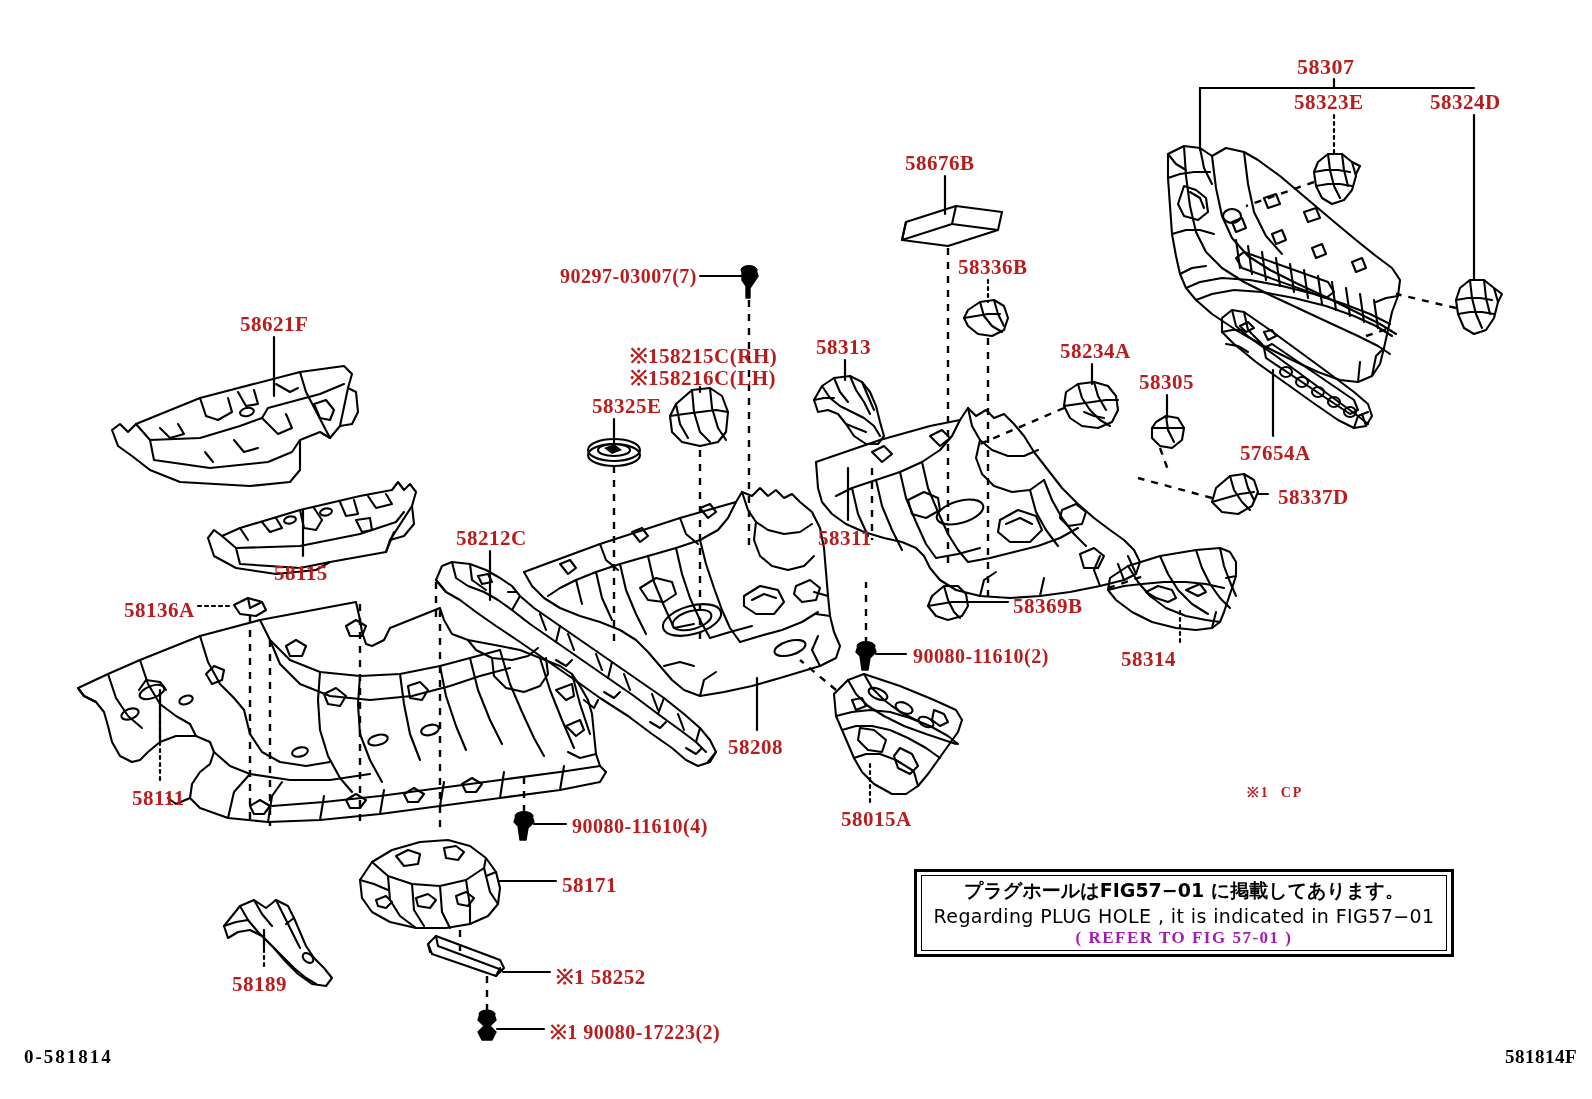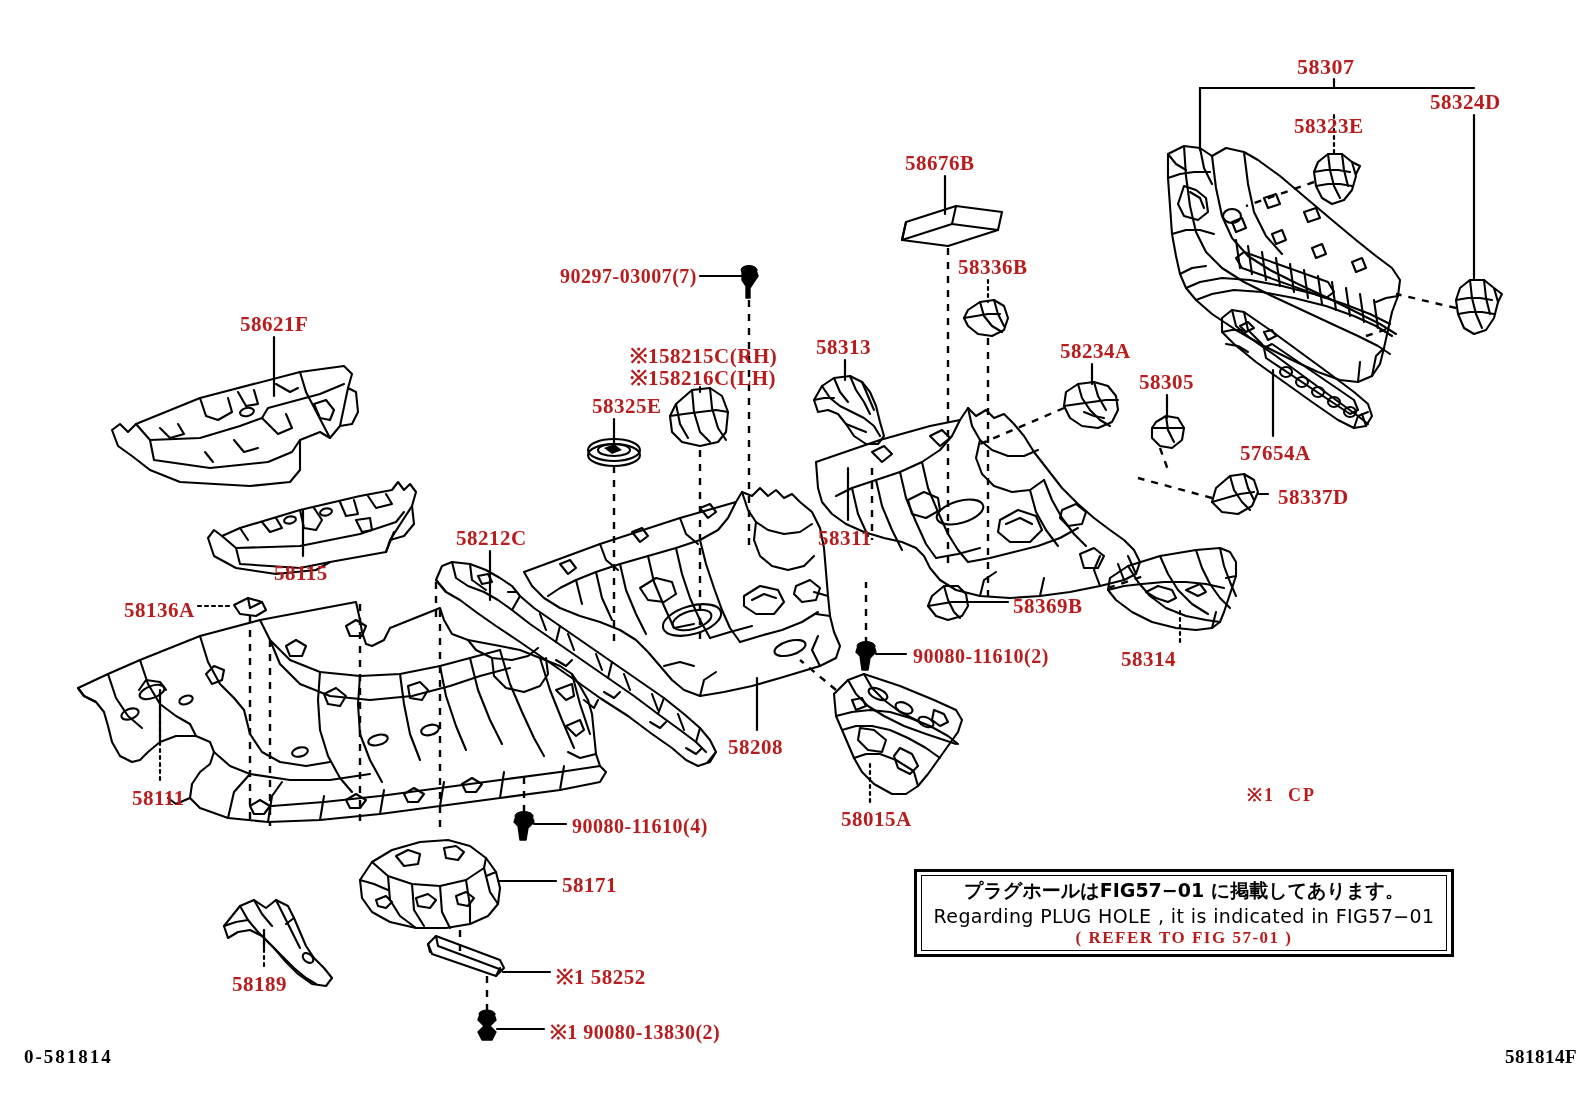--- a/index.html
+++ b/index.html
@@ -14,38 +14,38 @@
     font-family:"Liberation Serif",serif;
     font-weight:bold;
     color:#b91c1c;
     white-space:pre;
     letter-spacing:0.5px;
     line-height:1.05;
   }
   .lbl.s22{font-size:22px;}
   .lbl.s21{font-size:21px;}
   .lbl.s20{font-size:20px;}
-  .lbl.s18{font-size:18px;}
+  .lbl.s18{font-size:14px;}
   .corner{
     position:absolute;font-family:"Liberation Serif",serif;
     font-weight:bold;font-size:19px;color:#000;letter-spacing:1px;
   }
   #notebox{
     position:absolute;left:914px;top:869px;width:540px;height:88px;
     border:3px solid #000;background:#fff;
     box-sizing:border-box;
   }
   #notebox .inner{
     position:absolute;left:4px;top:3px;right:4px;bottom:3px;
     border:1px solid #000;box-sizing:border-box;
     display:flex;flex-direction:column;align-items:center;justify-content:center;
   }
   .nl1{font-family:"DejaVu Sans",sans-serif;font-size:19px;font-weight:bold;color:#000;letter-spacing:0px;}
   .nl2{font-family:"DejaVu Sans",sans-serif;font-size:19px;color:#000;letter-spacing:0.4px;margin-top:1px;}
-  .nl3{font-family:"Liberation Serif",serif;font-size:17px;font-weight:bold;color:#b91c1c;letter-spacing:1.5px;margin-top:1px;}
+  .nl3{font-family:"Liberation Serif",serif;font-size:17px;font-weight:bold;color:#a21caf;letter-spacing:1.5px;margin-top:1px;}
 </style>
 </head>
 <body>
 
 <div id="page">
 
   <svg width="1592" height="1099" viewBox="0 0 1592 1099">
     <g fill="none" stroke="#000" stroke-width="2.1" stroke-linejoin="round" stroke-linecap="round">
 
       <g>
@@ -632,21 +632,21 @@
 
       <line x1="436" y1="582" x2="436" y2="618"></line>
 
       <line x1="872" y1="468" x2="872" y2="540"></line>
 
       <line x1="1108" y1="588" x2="1144" y2="576"></line>
     </g>
   </svg>
 
   <div class="lbl s22" style="left:1297px;top:55px;">58307</div>
-  <div class="lbl s21" style="left:1294px;top:91px;margin-top:24px;">58323E</div>
+  <div class="lbl s21" style="left:1294px;top:91px;">58323E</div>
   <div class="lbl s21" style="left:1430px;top:91px;">58324D</div>
   <div class="lbl s21" style="left:905px;top:152px;">58676B</div>
   <div class="lbl s21" style="left:958px;top:256px;">58336B</div>
   <div class="lbl s20" style="left:560px;top:266px;">90297-03007(7)</div>
   <div class="lbl s21" style="left:240px;top:313px;">58621F</div>
   <div class="lbl s21" style="left:816px;top:336px;text-align:right;">58313</div>
   <div class="lbl s21" style="left:1060px;top:340px;">58234A</div>
   <div class="lbl s21" style="left:630px;top:345px;">※158215C(RH)</div>
   <div class="lbl s21" style="left:630px;top:367px;">※158216C(LH)</div>
   <div class="lbl s21" style="left:1139px;top:371px;">58305</div>
@@ -660,21 +660,21 @@
   <div class="lbl s21" style="left:1013px;top:595px;">58369B</div>
   <div class="lbl s21" style="left:1121px;top:648px;text-align:right;">58314</div>
   <div class="lbl s20" style="left:913px;top:646px;">90080-11610(2)</div>
   <div class="lbl s21" style="left:728px;top:736px;">58208</div>
   <div class="lbl s21" style="left:132px;top:787px;">58111</div>
   <div class="lbl s21" style="left:841px;top:808px;">58015A</div>
   <div class="lbl s20" style="left:572px;top:816px;">90080-11610(4)</div>
   <div class="lbl s21" style="left:562px;top:874px;">58171</div>
   <div class="lbl s21" style="left:232px;top:973px;">58189</div>
   <div class="lbl s21" style="left:556px;top:966px;">※1 58252</div>
-  <div class="lbl s20" style="left:550px;top:1022px;">※1 90080-13830(2)</div>
+  <div class="lbl s20" style="left:550px;top:1022px;">※1 90080-17223(2)</div>
 
   <div class="lbl s18" style="left:1247px;top:786px;letter-spacing:2px;">※1  CP</div>
 
   <div id="notebox">
     <div class="inner">
       <div class="nl1">プラグホールはFIG57−01 に掲載してあります。</div>
       <div class="nl2">Regarding  PLUG  HOLE , it is  indicated  in  FIG57−01</div>
       <div class="nl3">(     REFER TO FIG 57-01     )</div>
     </div>
   </div>

